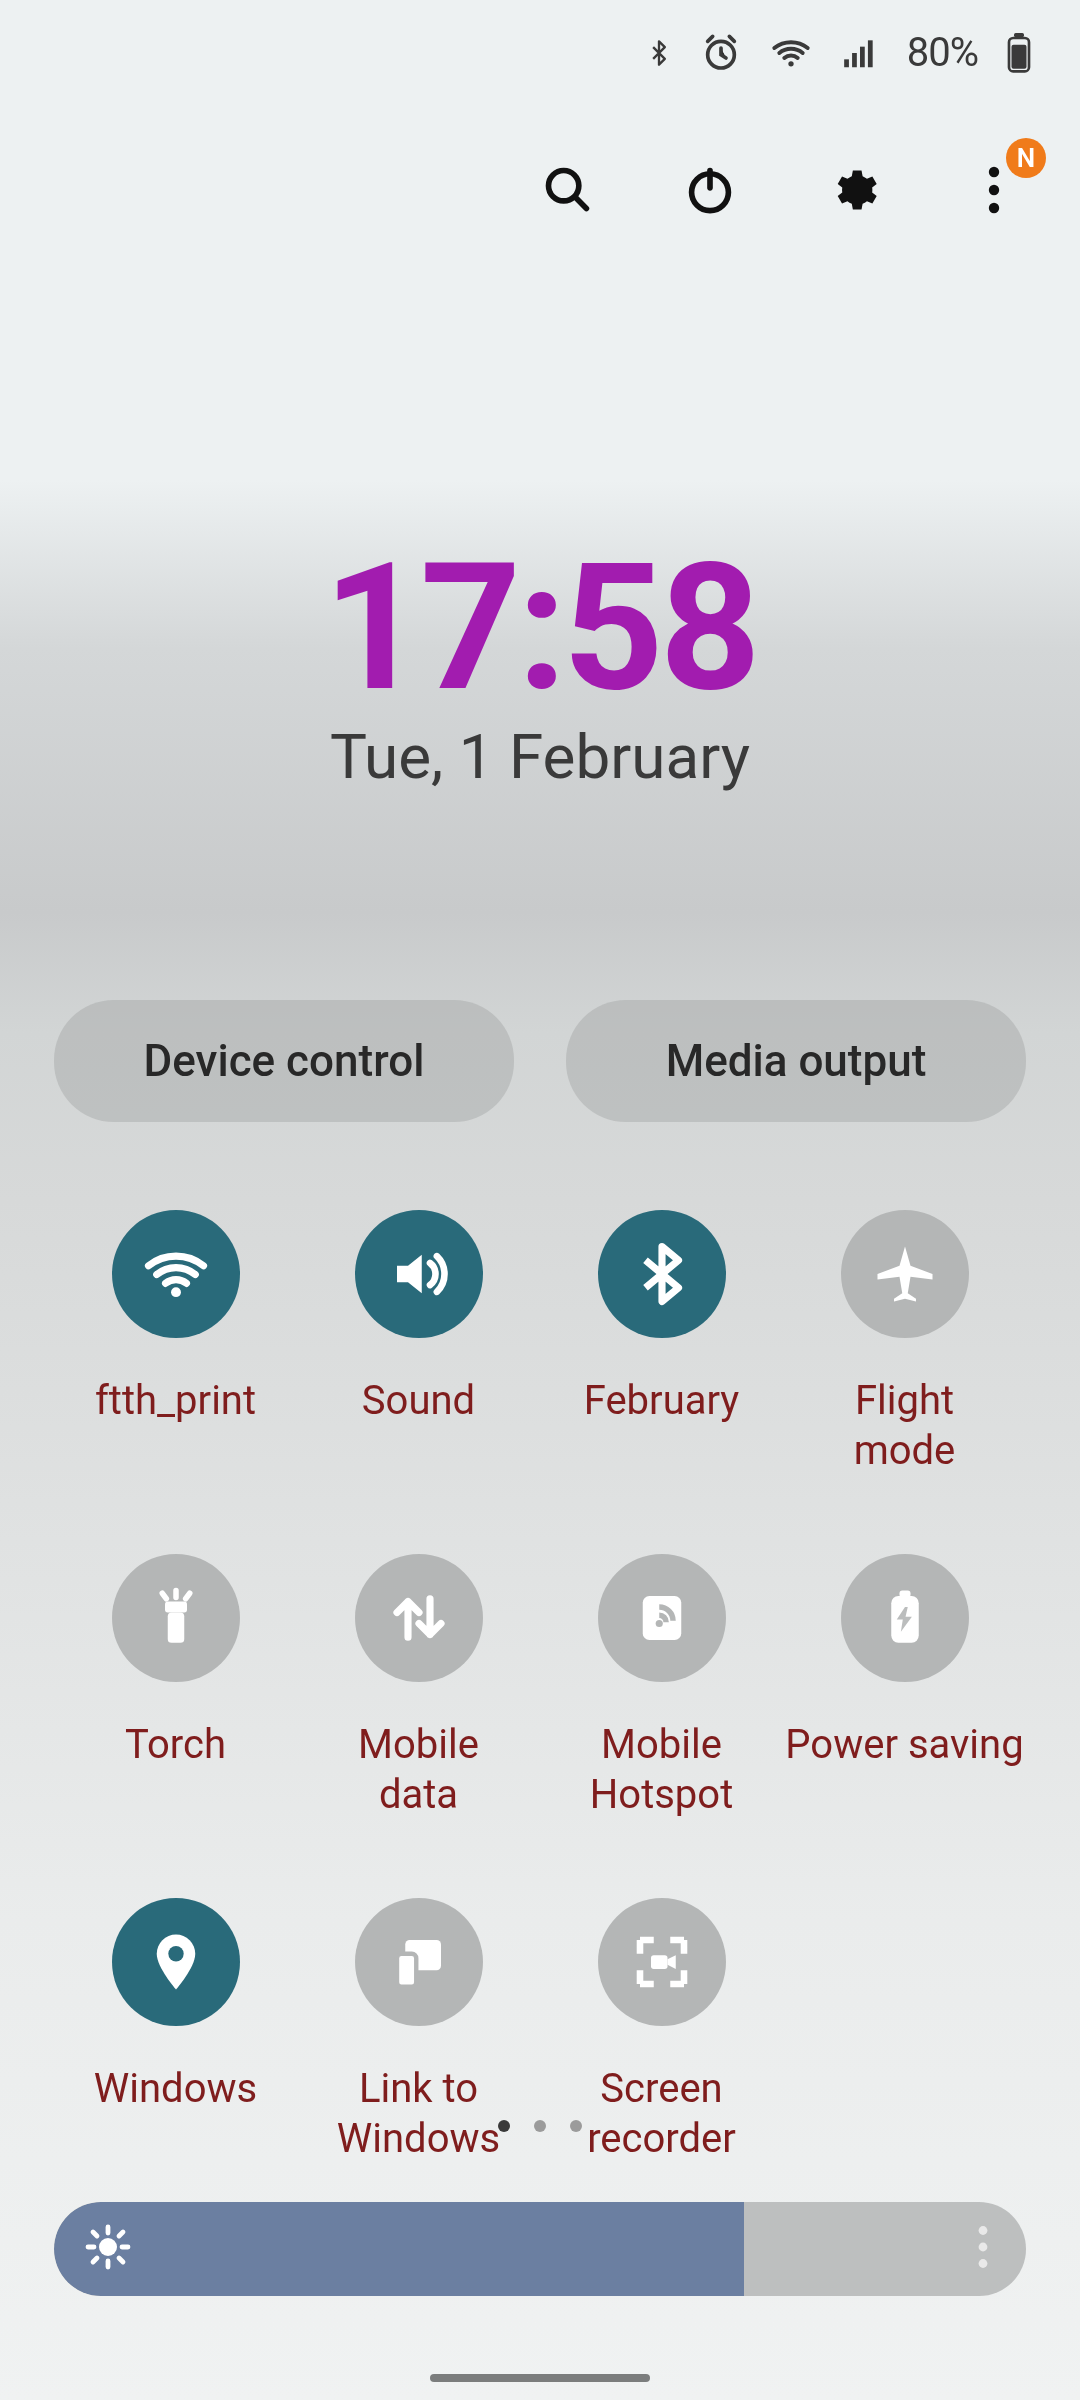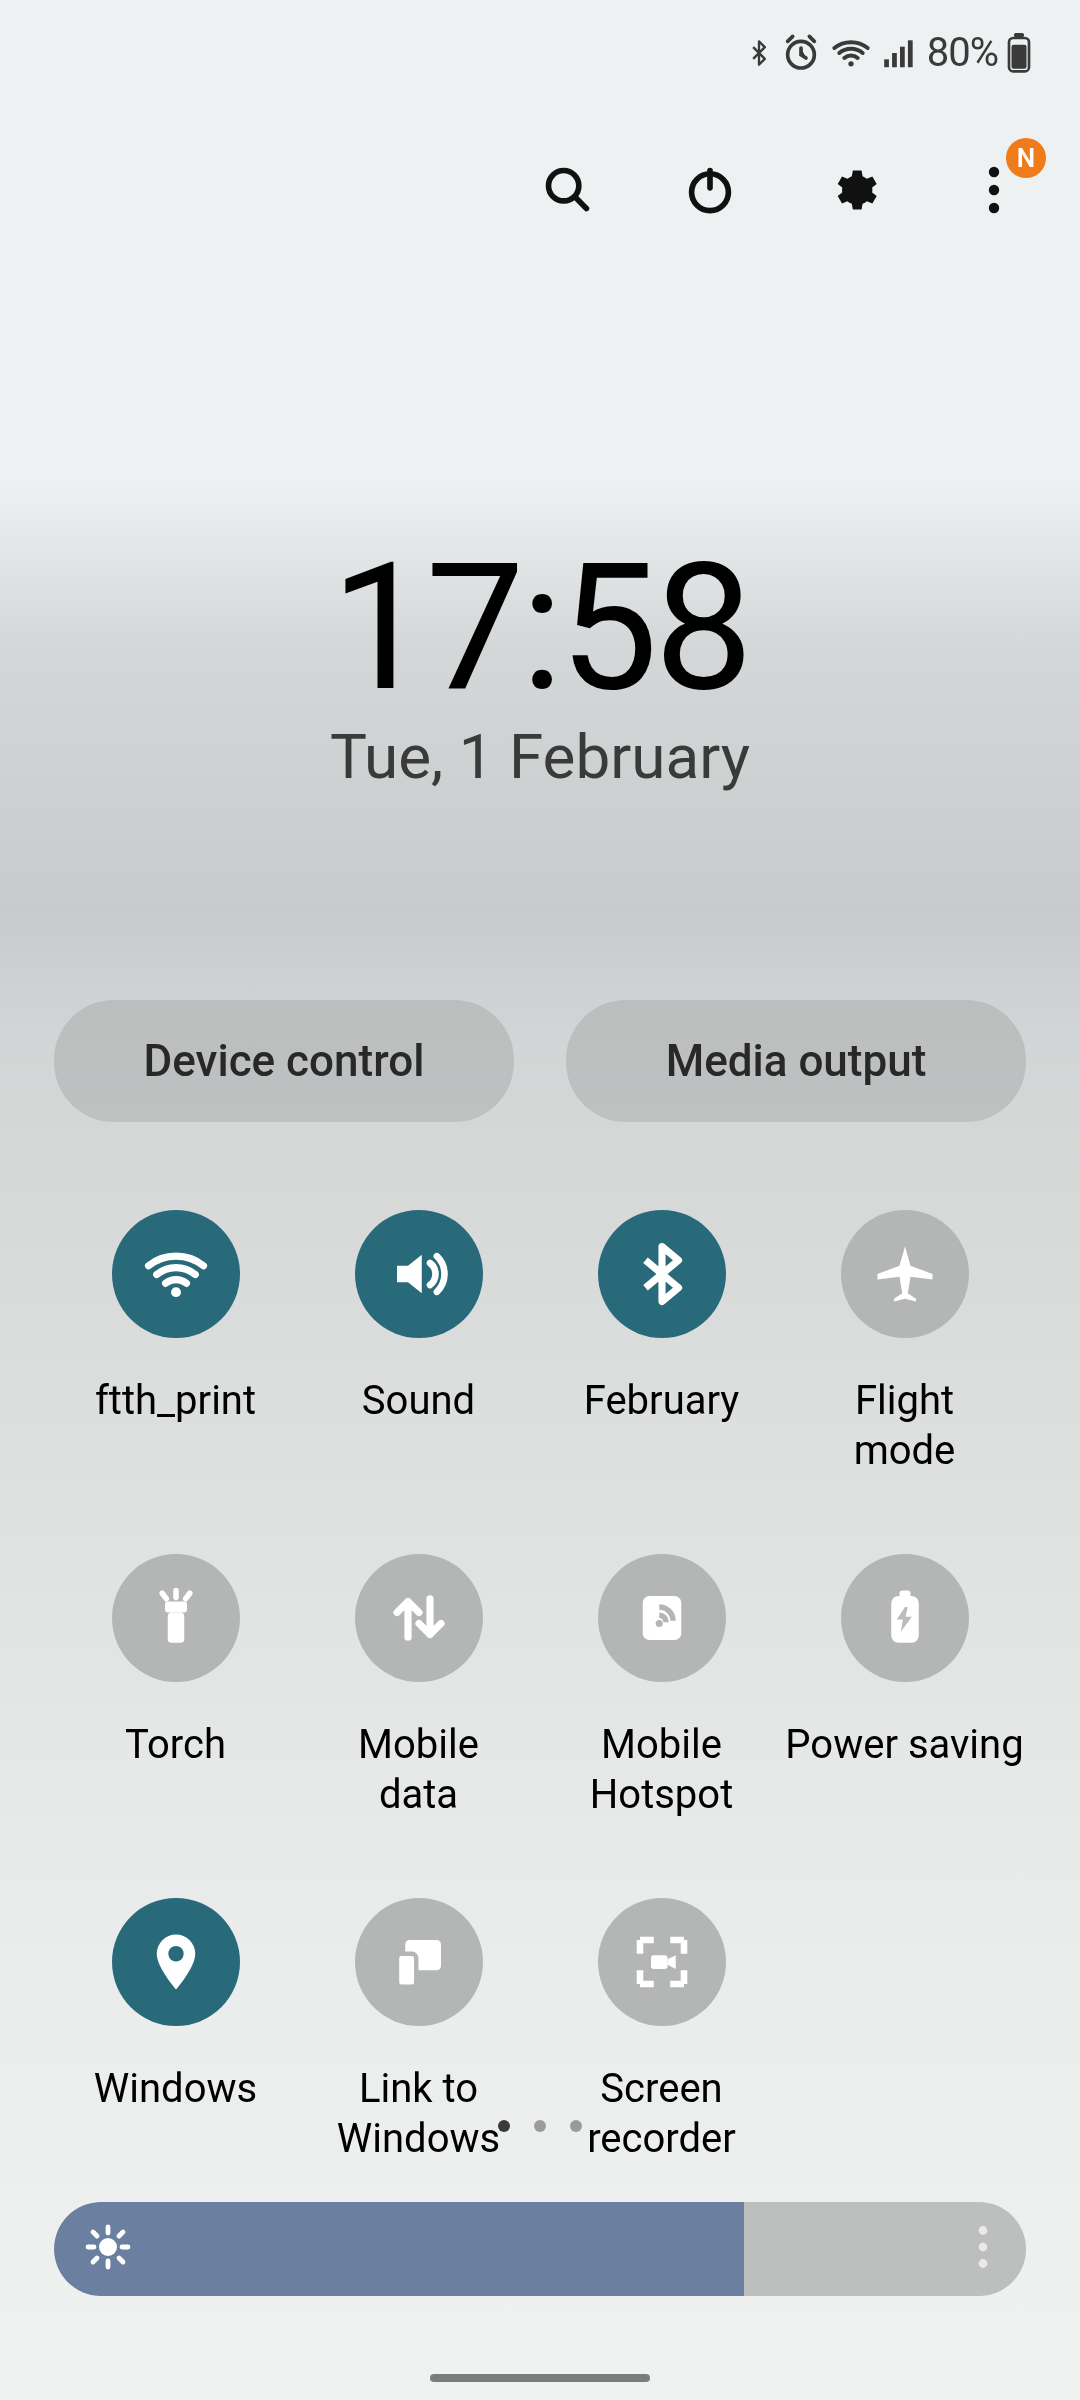--- a/index.html
+++ b/index.html
@@ -16,21 +16,21 @@
 
 
 .statusbar {
   position: absolute;
   top: 0; left: 0; right: 0;
   height: 105px;
   display: flex;
   justify-content: flex-end;
   align-items: center;
   padding-right: 48px;
-  gap: 8px;
+  gap: 28px;
 }
 .statusbar .batt-text {
   font-size: 40px;
   color: #3a3a3a;
   letter-spacing: -1px;
 }
 .statusbar svg { display: block; }
 
 
 .action-row {
@@ -57,22 +57,22 @@
 }
 
 
 .clock-block {
   position: absolute;
   top: 540px; left: 0; right: 0;
   text-align: center;
 }
 .time {
   font-size: 176px;
-  font-weight: 400;
-  color: #000000;
+  font-weight: 700;
+  color: #a21caf;
   letter-spacing: -4px;
   line-height: 1;
 }
 .date {
   font-size: 62px;
   font-weight: 400;
   color: #3a3a3a;
   margin-top: 4px;
 }
 
@@ -108,21 +108,21 @@
 .tcirc {
   width: 128px; height: 128px;
   border-radius: 50%;
   display: flex; align-items: center; justify-content: center;
 }
 .tcirc.on  { background: #296a7a; }
 .tcirc.off { background: #b4b6b6; }
 .tlabel {
   margin-top: 38px;
   font-size: 40px;
-  color: #000000;
+  color: #7f1d1d;
   text-align: center;
   line-height: 1.25;
   min-height: 52px;
 }
 
 
 .page-dots {
   position: absolute;
   top: 2120px; left: 0; right: 0;
   display: flex; justify-content: center; gap: 24px;

